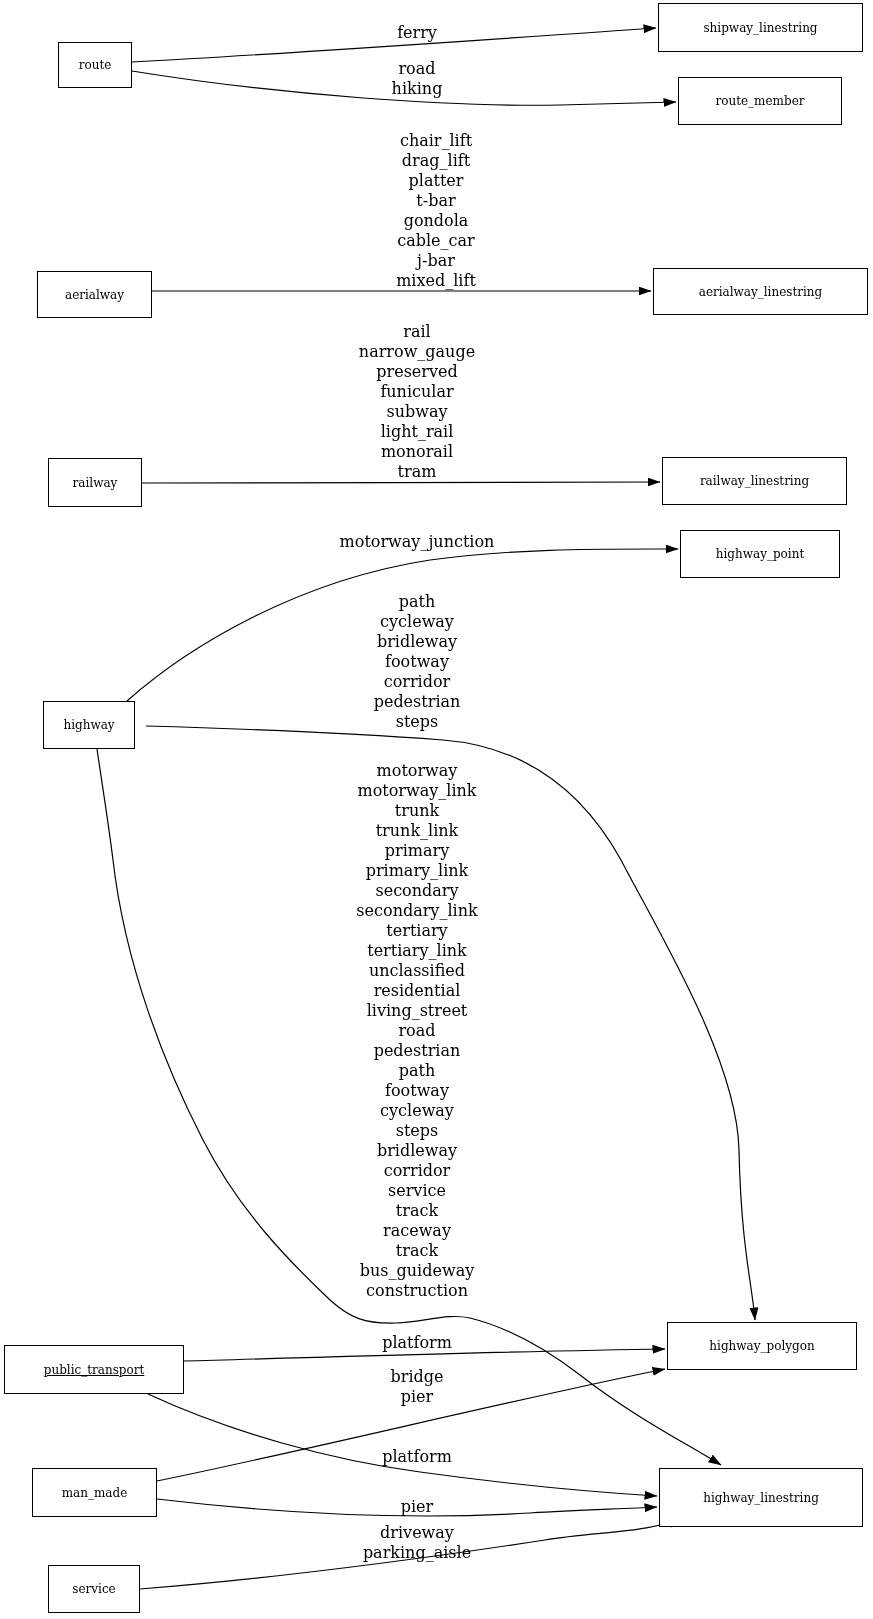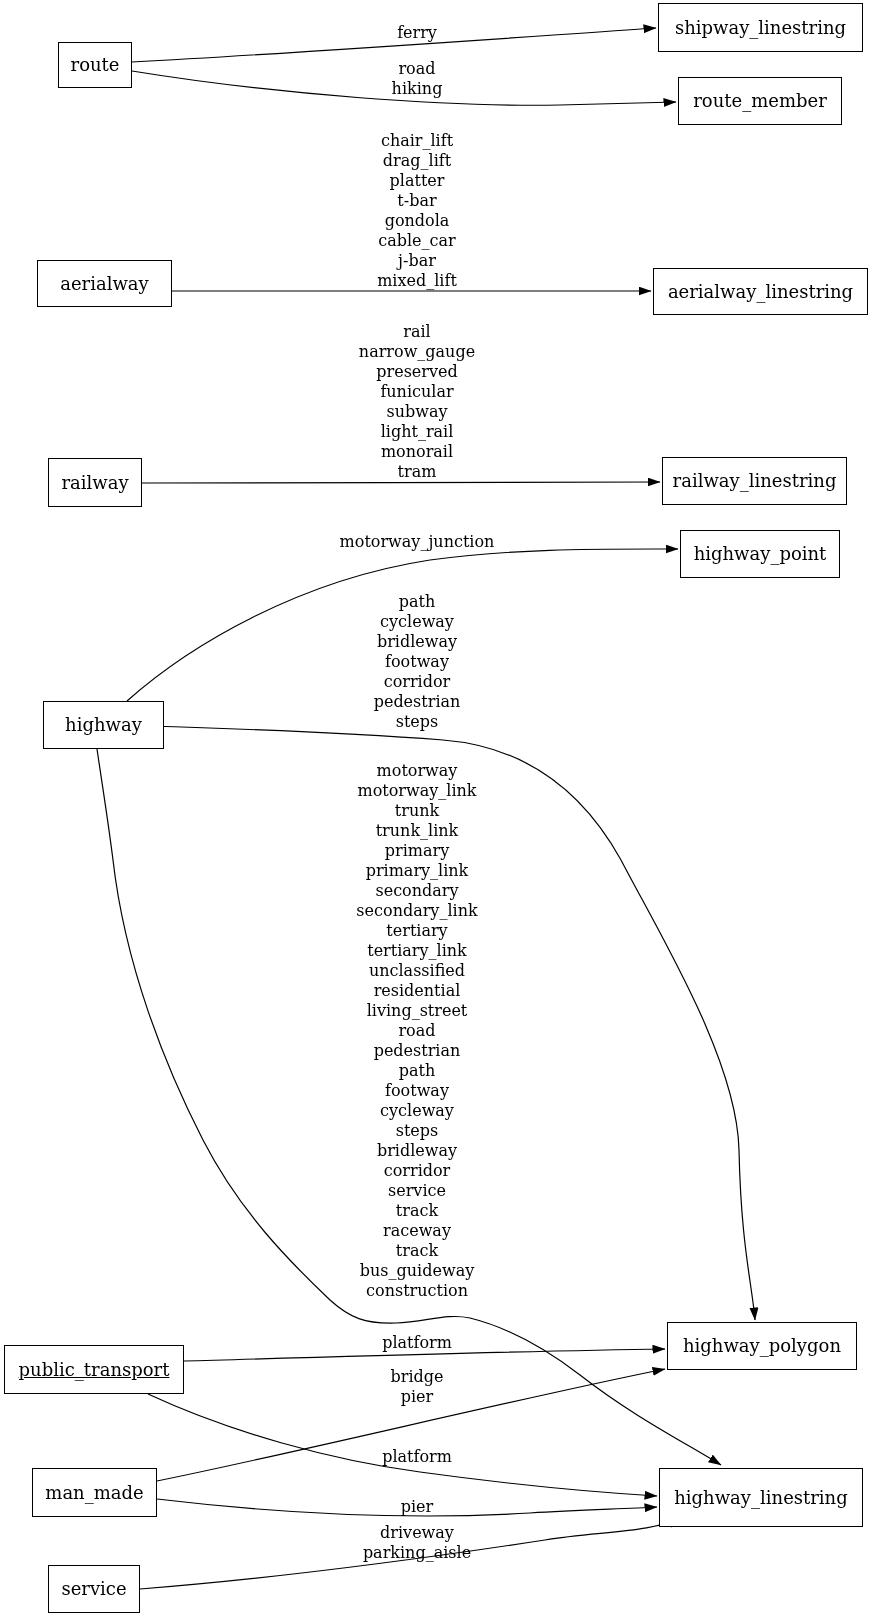--- a/index.html
+++ b/index.html
@@ -11,21 +11,21 @@
     color:#000;
     overflow:hidden;
   }
   .canvas svg{position:absolute;left:0;top:0;}
   .node{
     position:absolute;
     box-sizing:border-box;
     border:1.5px solid #000;
     background:#fff;
     display:flex;align-items:center;justify-content:center;
-    font-size:18px;line-height:20px;
+    font-size:12px;line-height:20px;
     white-space:nowrap;
   }
   .edge-label{
     position:absolute;
     transform:translateX(-50%);
     text-align:center;
     font-size:16px;line-height:20px;
     white-space:nowrap;
   }
   .edge-label div{height:20px;}
@@ -52,41 +52,41 @@
         <path d="M157,1481 C300,1452 520,1398 665,1369" marker-end="url(#arrow)"></path>
         <path d="M148,1394 C230,1432 330,1460 420,1472 C500,1483 590,1492 657,1496" marker-end="url(#arrow)"></path>
         <path d="M157,1499 C300,1516 430,1519 530,1513 C580,1510 620,1509 657,1507" marker-end="url(#arrow)"></path>
         <path d="M140,1589 C280,1578 440,1556 545,1540 C600,1531 655,1533 679,1517" marker-end="url(#arrow)"></path>
       </g>
   </svg>
   <div id="node-layer">
       <div class="node" style="left: 58px; top: 42px; width: 74px; height: 46px;">route</div>
       <div class="node" style="left: 658px; top: 3px; width: 205px; height: 49px;">shipway_linestring</div>
       <div class="node" style="left: 678px; top: 77px; width: 164px; height: 48px;">route_member</div>
-      <div class="node" style="left: 37px; top: 260px; width: 135px; height: 47px;">aerialway</div>
+      <div class="node" style="left: 37px; top: 271px; width: 115px; height: 47px;">aerialway</div>
       <div class="node" style="left: 653px; top: 268px; width: 215px; height: 47px;">aerialway_linestring</div>
       <div class="node" style="left: 48px; top: 458px; width: 94px; height: 49px;">railway</div>
       <div class="node" style="left: 662px; top: 457px; width: 185px; height: 48px;">railway_linestring</div>
-      <div class="node" style="left: 43px; top: 701px; width: 121px; height: 48px;">highway</div>
+      <div class="node" style="left: 43px; top: 701px; width: 92px; height: 48px;">highway</div>
       <div class="node" style="left: 680px; top: 530px; width: 160px; height: 48px;">highway_point</div>
       <div class="node" style="left: 667px; top: 1322px; width: 190px; height: 48px;">highway_polygon</div>
       <div class="node" style="left: 4px; top: 1345px; width: 180px; height: 49px; text-decoration: underline;">public_transport</div>
       <div class="node" style="left: 32px; top: 1468px; width: 125px; height: 49px;">man_made</div>
       <div class="node" style="left: 659px; top: 1468px; width: 204px; height: 59px;">highway_linestring</div>
       <div class="node" style="left: 48px; top: 1565px; width: 92px; height: 48px;">service</div>
     </div>
   <div id="label-layer">
       <div class="edge-label" style="left: 417px; top: 23px;">
         <div>ferry</div>
       </div>
       <div class="edge-label" style="left: 417px; top: 59px;">
         <div>road</div>
         <div>hiking</div>
       </div>
-      <div class="edge-label" style="left: 417px; top: 131px;">
+      <div class="edge-label" style="left: 436px; top: 131px;">
         <div>chair_lift</div>
         <div>drag_lift</div>
         <div>platter</div>
         <div>t-bar</div>
         <div>gondola</div>
         <div>cable_car</div>
         <div>j-bar</div>
         <div>mixed_lift</div>
       </div>
       <div class="edge-label" style="left: 417px; top: 322px;">

